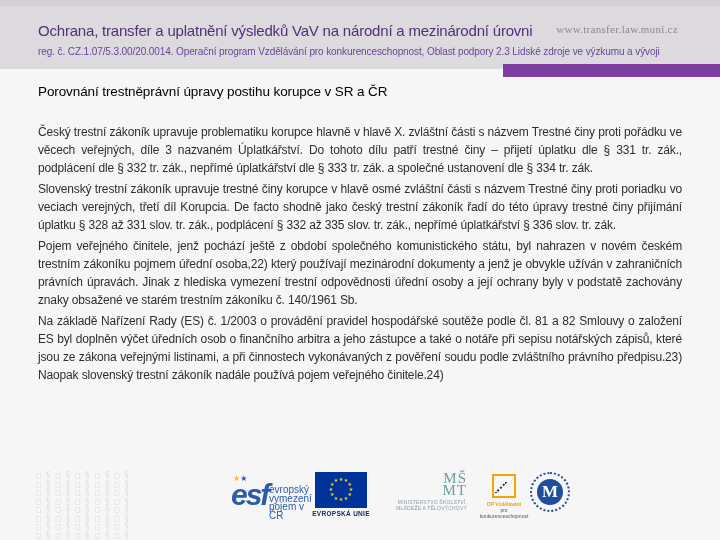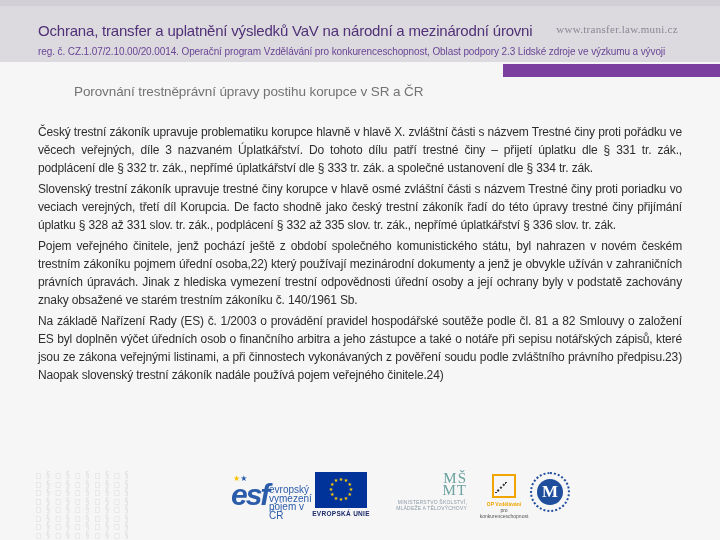--- a/index.html
+++ b/index.html
@@ -9,21 +9,21 @@
   .slide {
     position: relative;
     width: 720px; height: 540px;
     background: #f7f6f7;
     overflow: hidden;
   }
 
   
   .header {
     position: absolute; top: 0; left: 0;
-    width: 720px; height: 62px;
+    width: 720px; height: 69px;
     background: #dcdade;
     border-top: 6px solid #d2cfd7;
   }
   .header-title {
     position: absolute; left: 38px; top: 16px;
     font-size: 15px; color: #503077;
     letter-spacing: -0.2px;
     white-space: nowrap;
   }
   .header-url {
@@ -47,24 +47,23 @@
   }
 
   
   .content {
     position: absolute; top: 84px; left: 38px;
     width: 644px;
     color: #2e2e2e;
   }
   .content-heading {
     font-size: 13.5px; font-weight: normal;
-    color: #737373;
+    color: #000000;
     margin-bottom: 24px;
     letter-spacing: -0.1px;
-    margin-left: 36px;
   }
   .content p {
     font-size: 12px; line-height: 18px;
     text-align: justify;
     letter-spacing: -0.15px;
     margin-bottom: 3px;
   }
 
   
   .watermark {
@@ -139,21 +138,21 @@
   }
 </style>
 </head>
 <body>
 
 <div class="slide">
 
   <div class="header">
     <div class="header-title">Ochrana, transfer a uplatnění výsledků VaV na národní a mezinárodní úrovni</div>
     <div class="header-url">www.transfer.law.muni.cz</div>
-    <div class="header-reg">reg. č. CZ.1.07/2.10.00/20.0014. Operační program Vzdělávání pro konkurenceschopnost, Oblast podpory 2.3 Lidské zdroje ve výzkumu a vývoji</div>
+    <div class="header-reg">reg. č. CZ.1.07/5.3.00/20.0014. Operační program Vzdělávání pro konkurenceschopnost, Oblast podpory 2.3 Lidské zdroje ve výzkumu a vývoji</div>
   </div>
   <div class="accent-bar"></div>
 
   <div class="content">
     <div class="content-heading">Porovnání trestněprávní úpravy postihu korupce v SR a ČR</div>
     <p>Český trestní zákoník upravuje problematiku korupce hlavně v hlavě X. zvláštní části s názvem Trestné činy proti pořádku ve věcech veřejných, díle 3 nazvaném Úplatkářství. Do tohoto dílu patří trestné činy – přijetí úplatku dle § 331 tr. zák., podplácení dle § 332 tr. zák., nepřímé úplatkářství dle § 333 tr. zák. a společné ustanovení dle § 334 tr. zák.</p>
     <p>Slovenský trestní zákoník upravuje trestné činy korupce v hlavě osmé zvláštní části s názvem Trestné činy proti poriadku vo veciach verejných, třetí díl Korupcia. De facto shodně jako český trestní zákoník řadí do této úpravy trestné činy přijímání úplatku § 328 až 331 slov. tr. zák., podplácení § 332 až 335 slov. tr. zák., nepřímé úplatkářství § 336 slov. tr. zák.</p>
     <p>Pojem veřejného činitele, jenž pochází ještě z období společného komunistického státu, byl nahrazen v novém českém trestním zákoníku pojmem úřední osoba,22) který používají mezinárodní dokumenty a jenž je obvykle užíván v zahraničních právních úpravách. Jinak z hlediska vymezení trestní odpovědnosti úřední osoby a její ochrany byly v podstatě zachovány znaky obsažené ve starém trestním zákoníku č. 140/1961 Sb.</p>
     <p>Na základě Nařízení Rady (ES) č. 1/2003 o provádění pravidel hospodářské soutěže podle čl. 81 a 82 Smlouvy o založení ES byl doplněn výčet úředních osob o finančního arbitra a jeho zástupce a také o notáře při sepisu notářských zápisů, které jsou ze zákona veřejnými listinami, a při činnostech vykonávaných z pověření soudu podle zvláštního právního předpisu.23) Naopak slovenský trestní zákoník nadále používá pojem veřejného činitele.24)</p>
   </div>

